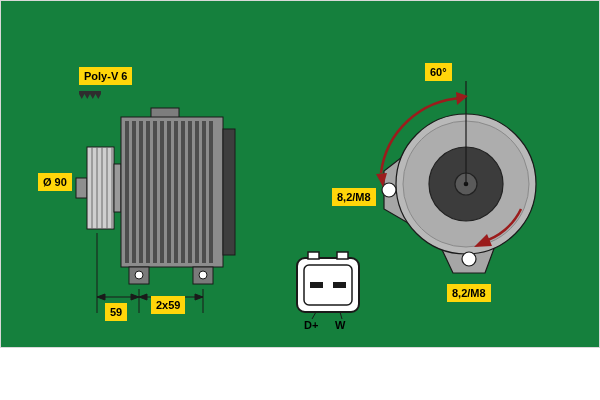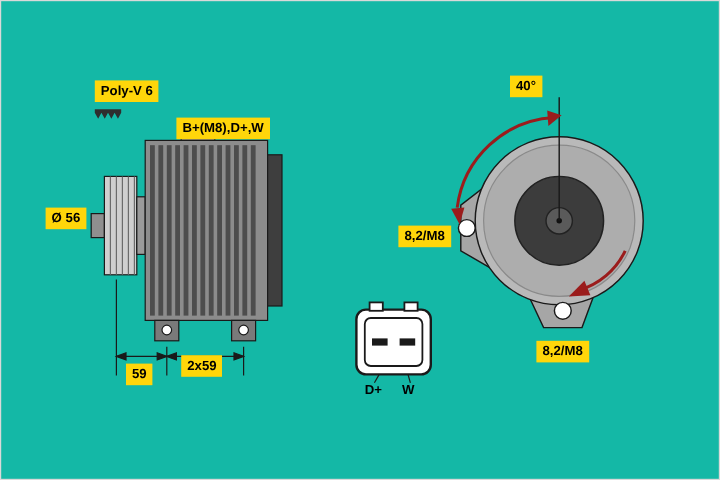--- a/index.html
+++ b/index.html
@@ -2,21 +2,21 @@
 <html style="--label-bg: #ffd60a; --arrow: #9b1c1c; --line: #1a1a1a;"><head>
 <meta charset="utf-8">
 <style>
   :root{
     --label-bg:#ffd60a;
     --arrow:#9b1c1c;
     --line:#1a1a1a;
   }
   html,body{margin:0;padding:0;background:#fff;}
   .stage{
-    position:relative;width:600px;height:400px;background:#14b8a6;
+    position:relative;width:600px;height:348px;background:#15803d;
     border:1px solid #d9d9d9;box-sizing:border-box;overflow:hidden;
     font-family:"Liberation Sans",sans-serif;
   }
   .stage svg{position:absolute;left:0;top:0;}
   .tag{
     position:absolute;background:var(--label-bg);color:#000;
     font:bold 11px "Liberation Sans",sans-serif;line-height:14px;
     padding:2px 5px;white-space:nowrap;
   }
   .pin-label{
@@ -108,24 +108,23 @@
       <line x1="465" y1="80" x2="465" y2="183" class="line-stroke" stroke-width="1.2"></line>
       <path d="M 380 172 A 86 86 0 0 1 461 97" class="arrow-stroke" stroke-width="2.5"></path>
       <polygon class="arrow-fill" points="382,186 375,173 386,172"></polygon>
       <polygon class="arrow-fill" points="467,95 455,91 456,104"></polygon>
       <path d="M 520 208 A 62 62 0 0 1 481 241" class="arrow-stroke" stroke-width="2.5"></path>
       <polygon class="arrow-fill" points="473,246 486,233 491,245"></polygon>
     </g>
   </svg>
 
   <div class="tag" style="left:78px;top:66px">Poly-V 6</div>
-  <div class="tag" style="left:146px;top:97px">B+(M8),D+,W</div>
-  <div class="tag" style="left:37px;top:172px">Ø 56</div>
+  <div class="tag" style="left:37px;top:172px">Ø 90</div>
   <div class="tag" style="left:104px;top:302px">59</div>
   <div class="tag" style="left:150px;top:295px">2x59</div>
-  <div class="tag" style="left:424px;top:62px">40°</div>
+  <div class="tag" style="left:424px;top:62px">60°</div>
   <div class="tag" style="left:331px;top:187px">8,2/M8</div>
   <div class="tag" style="left:446px;top:283px">8,2/M8</div>
 
   <div class="pin-label" style="left:303px;top:318px">D+</div>
   <div class="pin-label" style="left:334px;top:318px">W</div>
 
 </div>
 
 </body></html>

